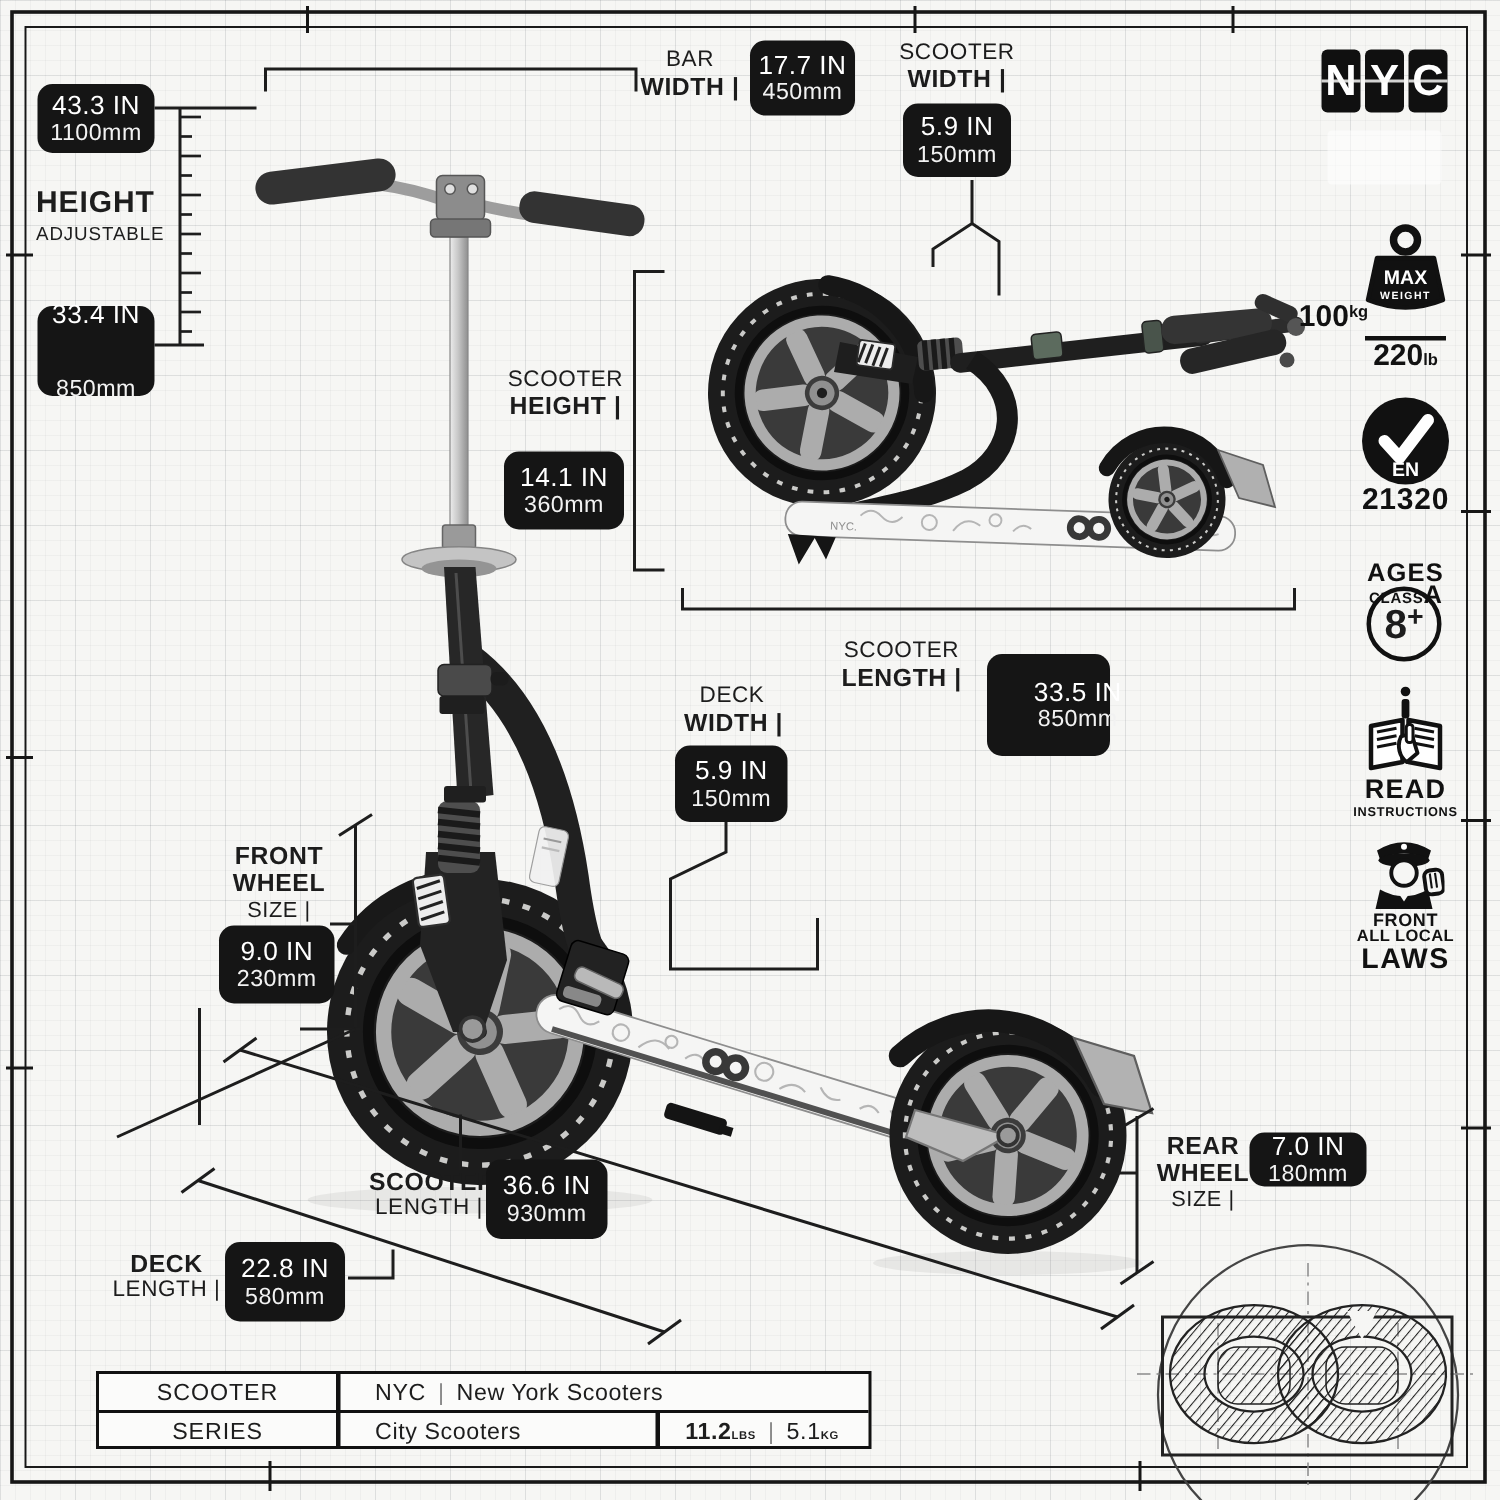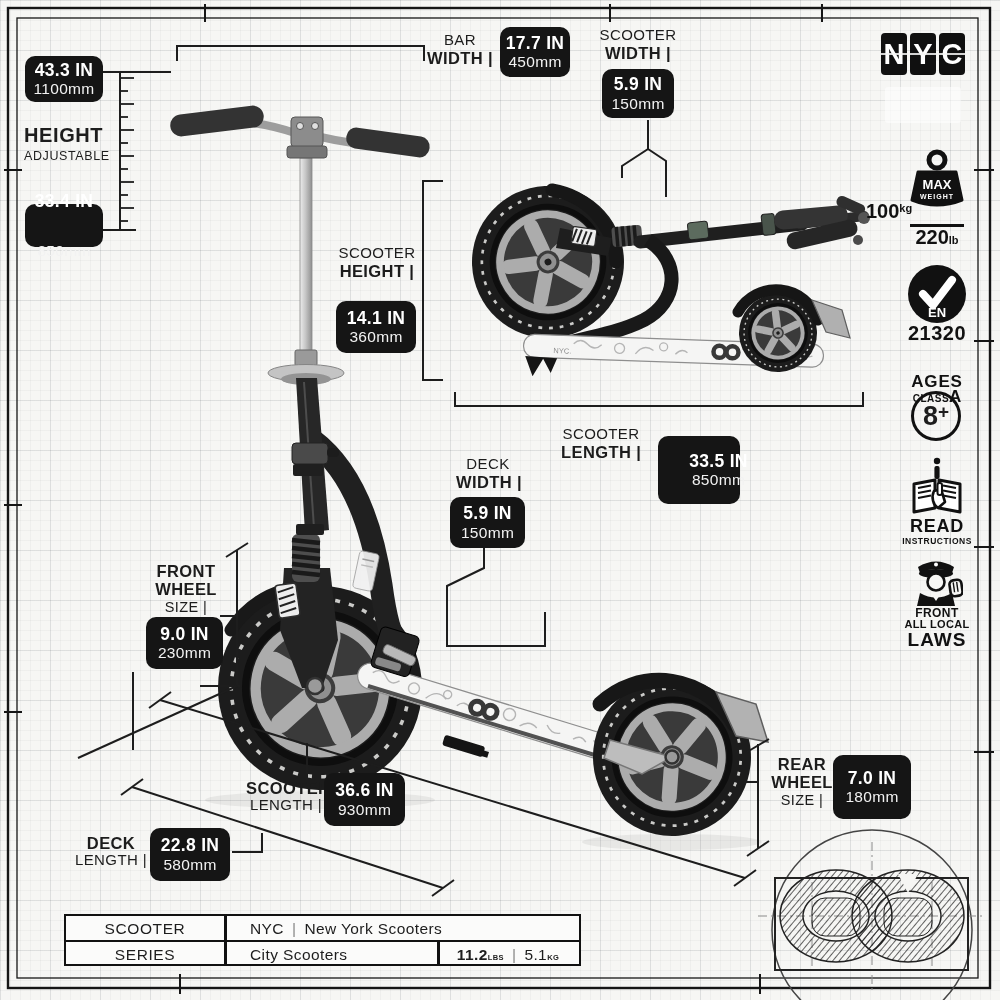--- a/index.html
+++ b/index.html
@@ -18,21 +18,21 @@
   svg{display:block;}
   #art{position:absolute;left:0;top:0;pointer-events:none;}
   
   .dim-label{text-align:center;line-height:1.12;color:#1c1c1c;white-space:nowrap;}
   .dl{font-size:15px;letter-spacing:.4px;}
   .dlb{font-size:16.5px;font-weight:700;letter-spacing:.4px;}
   .dls{font-size:14.5px;letter-spacing:.4px;}
   
   .dim-box{background:#151515;color:#fff;border-radius:10px;display:flex;flex-direction:column;
            align-items:center;justify-content:center;line-height:1.18;white-space:nowrap;}
-  .bx1{font-size:17.5px;font-weight:700;letter-spacing:.3px;}
+  .bx1{font-size:17.5px;font-weight:400;letter-spacing:.3px;}
   .bx2{font-size:15.5px;color:#f2f2f2;letter-spacing:.3px;}
   
   .ha1{font-size:20px;font-weight:700;letter-spacing:.6px;}
   .ha2{font-size:12.5px;letter-spacing:.6px;margin-top:2px;}
   
   .tile{position:absolute;width:26px;height:42px;background:#101010;border-radius:4px;
         color:#fff;font-weight:700;font-size:29px;display:flex;align-items:center;justify-content:center;}
   .tile:after{content:"";position:absolute;left:0;right:0;top:20px;height:2px;background:rgba(246,246,244,.85);}
   .ghost{background:rgba(255,255,255,.55);border-radius:3px;}
   
@@ -331,21 +331,21 @@
   </svg>
 
   <div class="abs dim-box" style="left:25px;top:56px;width:78px;height:46px;">
     <div class="bx1">43.3 IN</div>
     <div class="bx2">1100mm</div>
   </div>
   <div class="abs" style="left:24px;top:124px;width:96px;">
     <div class="ha1">HEIGHT</div>
     <div class="ha2">ADJUSTABLE</div>
   </div>
-  <div class="abs dim-box" style="left:25px;top:204px;width:78px;height:43px;gap:31px;">
+  <div class="abs dim-box" style="left:25px;top:204px;width:78px;height:60px;gap:31px;">
     <div class="bx1">33.4 IN</div>
     <div class="bx2">850mm</div>
   </div>
 
   <div class="abs dim-label" style="left:424px;top:32px;width:72px;">
     <div class="dl">BAR</div>
     <div class="dlb">WIDTH |</div>
   </div>
   <div class="abs dim-box" style="left:500px;top:27px;width:70px;height:50px;">
     <div class="bx1">17.7 IN</div>
@@ -495,21 +495,21 @@
   <div class="abs dim-box" style="left:150px;top:828px;width:80px;height:53px;">
     <div class="bx1">22.8 IN</div>
     <div class="bx2">580mm</div>
   </div>
 
   <div class="abs dim-label" style="left:768px;top:755px;width:68px;">
     <div class="dlb">REAR</div>
     <div class="dlb">WHEEL</div>
     <div class="dls">SIZE |</div>
   </div>
-  <div class="abs dim-box" style="left:833px;top:755px;width:78px;height:64px;">
+  <div class="abs dim-box" style="left:833px;top:755px;width:78px;height:36px;">
     <div class="bx1">7.0 IN</div>
     <div class="bx2">180mm</div>
   </div>
 
   <div id="spec-table" class="abs" style="left:64px;top:914px;width:517px;height:52px;">
     <div class="trow" style="top:0;">
       <div class="tkey">SCOOTER</div>
       <div class="tcell" style="padding-left:26px;">
         <span>NYC</span><span class="tsep">|</span><span>New York Scooters</span>
       </div>

